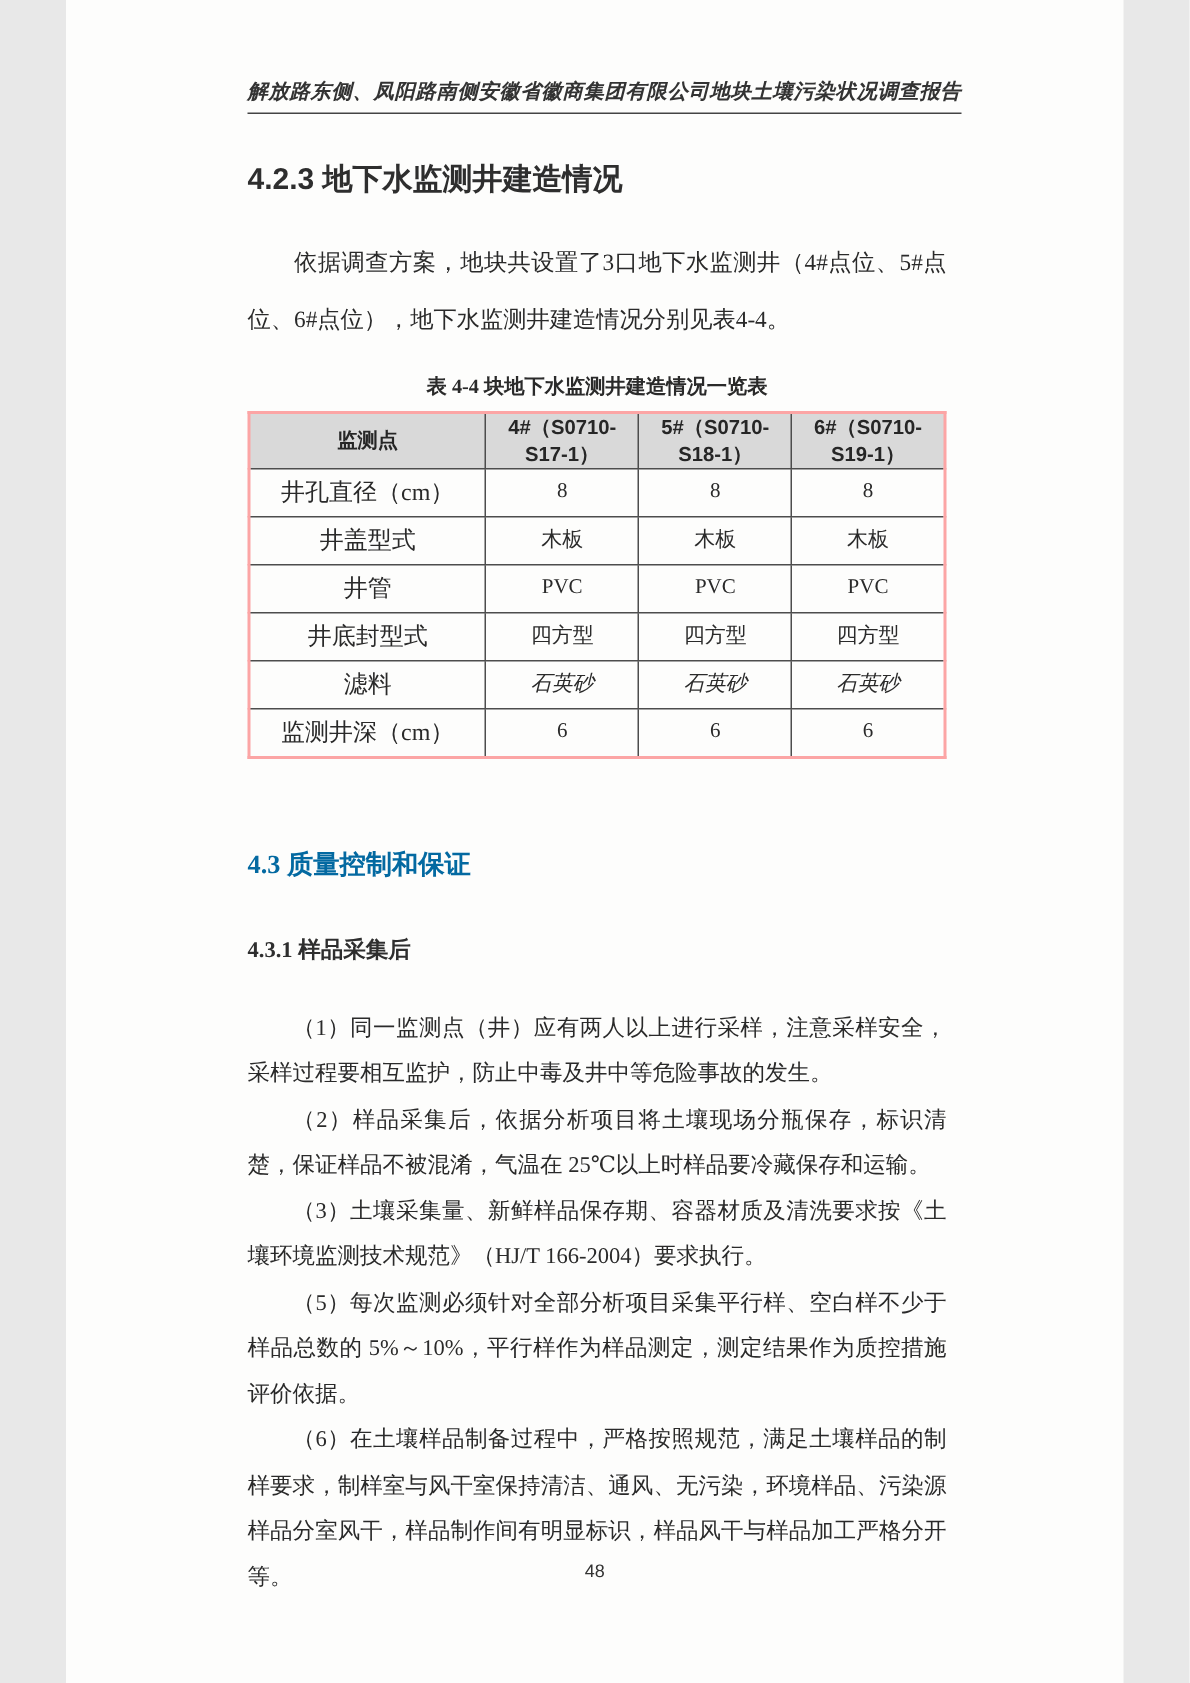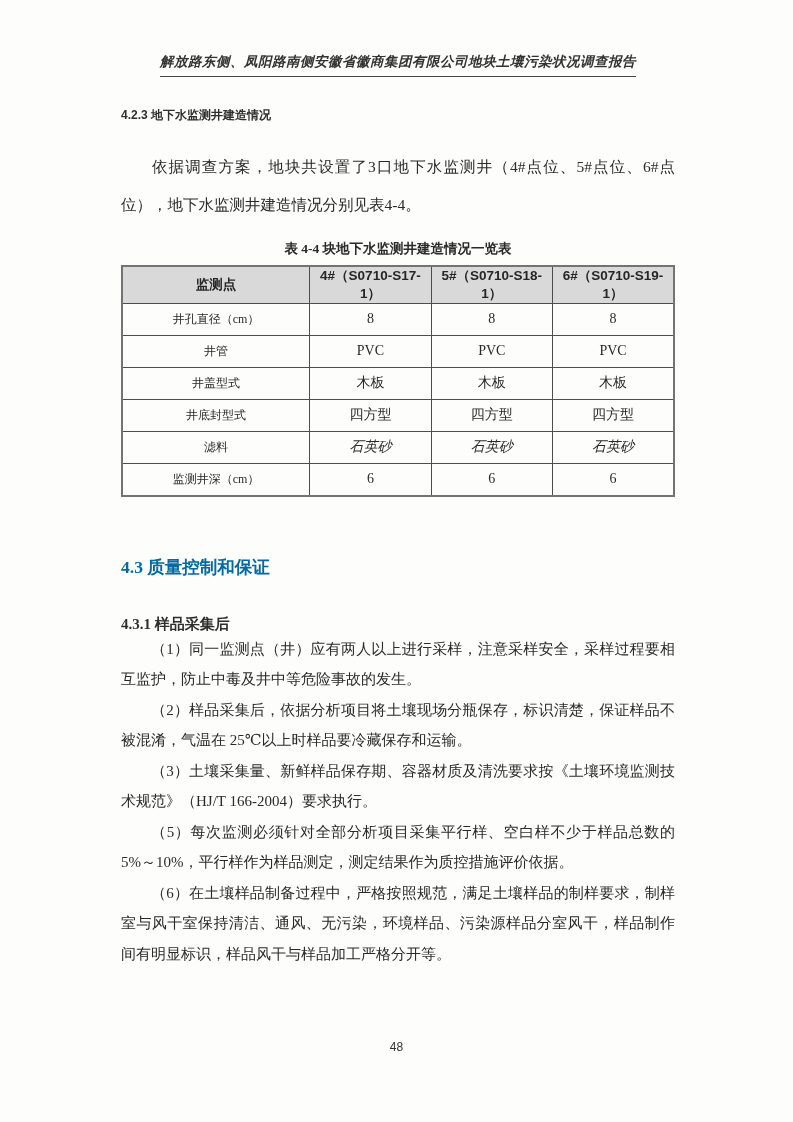--- a/index.html
+++ b/index.html
@@ -1,19 +1,19 @@
 <!DOCTYPE html>
 <html><head>
 <meta charset="utf-8">
 <style>
   html,body{margin:0;padding:0;}
   body{background:#e8e8e8;}
   .page{
     position:relative;
-    width:793px;height:1122px;
+    width:705px;height:1122px;
     margin:0 auto;
     background:#fdfdfc;
     box-sizing:border-box;
     padding:52px 118px 0 121px;
     font-family:"Liberation Serif","DejaVu Serif",serif;
     color:#262626;
     overflow:hidden;
   }
   
   .doc-header{text-align:center;}
@@ -24,21 +24,21 @@
     font-size:13.5px;
     letter-spacing:0.5px;
     color:#333;
     border-bottom:1.5px solid #444;
     padding-bottom:5px;
     white-space:nowrap;
   }
   
   .h-423{
     margin-top:30px;
-    font-size:12px;
+    font-size:20px;
     font-weight:bold;
     color:#2e2e2e;
     font-family:"Liberation Sans","DejaVu Sans",sans-serif;
   }
   .h-43{
     margin-top:58px;
     font-size:17.5px;
     font-weight:bold;
     color:#0369a1;
   }
@@ -62,42 +62,42 @@
     margin-top:0;
     text-align:center;
     font-weight:bold;
     font-size:13.5px;
     color:#2a2a2a;
   }
   table.well{
     margin-top:7px;
     width:100%;
     border-collapse:collapse;
-    border:2px solid #737373;
+    border:2px solid #fca5a5;
     font-size:14px;
   }
   table.well th, table.well td{
     border:1.5px solid #4d4d4d;
     text-align:center;
     vertical-align:middle;
     padding:0 4px;
   }
   table.well th{
     height:36px;
     background:#d9d9d9;
     font-family:"Liberation Sans","DejaVu Sans",sans-serif;
     font-weight:bold;
     font-size:13.5px;
     color:#262626;
   }
   table.well td{height:31px;color:#2a2a2a;}
-  table.well td.lbl{font-size:12px;}
+  table.well td.lbl{font-size:16px;}
   table.well td.it{font-style:italic;}
   
-  .paras{}
+  .paras{margin-top:28px;}
   .paras p{
     margin:0;
     font-size:15px;
     line-height:30.5px;
     text-align:justify;
     text-indent:2em;
     color:#2a2a2a;
   }
   
   .page-num{
@@ -140,30 +140,30 @@
       </tr>
     </thead>
     <tbody>
       <tr>
         <td class="lbl">井孔直径（cm）</td>
         <td>8</td>
         <td>8</td>
         <td>8</td>
       </tr>
       <tr>
+        <td class="lbl">井盖型式</td>
+        <td>木板</td>
+        <td>木板</td>
+        <td>木板</td>
+      </tr>
+      <tr>
         <td class="lbl">井管</td>
         <td>PVC</td>
         <td>PVC</td>
         <td>PVC</td>
-      </tr>
-      <tr>
-        <td class="lbl">井盖型式</td>
-        <td>木板</td>
-        <td>木板</td>
-        <td>木板</td>
       </tr>
       <tr>
         <td class="lbl">井底封型式</td>
         <td>四方型</td>
         <td>四方型</td>
         <td>四方型</td>
       </tr>
       <tr>
         <td class="lbl">滤料</td>
         <td class="it">石英砂</td>

